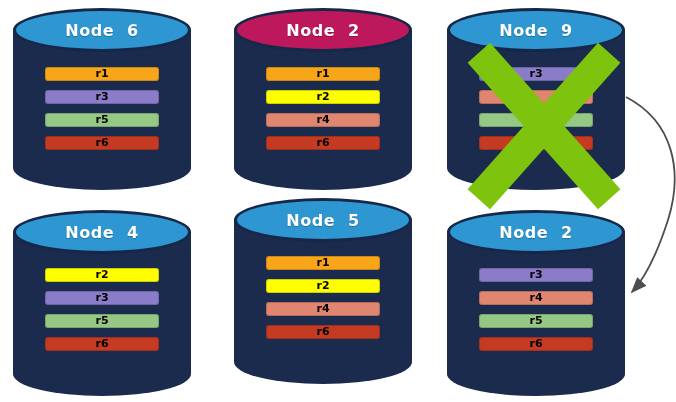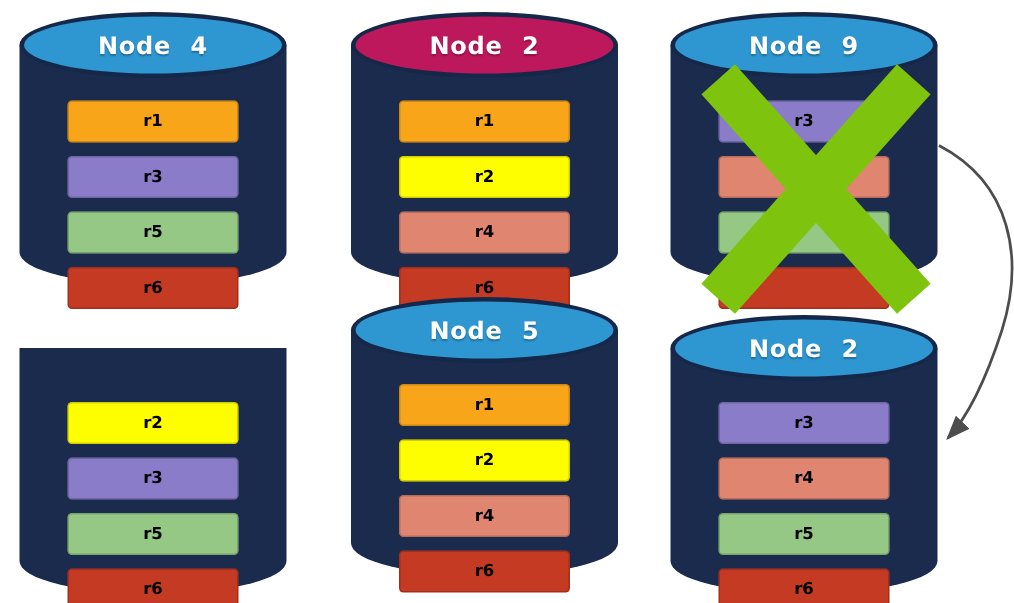--- a/index.html
+++ b/index.html
@@ -25,21 +25,21 @@
     z-index:3;
   }
   .node-title{
     color:#ffffff;font-size:16px;font-weight:bold;
     word-spacing:7px;letter-spacing:0.5px;
     text-shadow:0 1px 1px rgba(0,0,0,0.25);
   }
   .rows{position:absolute;left:32px;right:32px;top:59px;z-index:2;}
   .bottom .rows{top:58px;}
   .row{
-    height:28px;margin-bottom:9px;border-radius:3px;
+    height:14px;margin-bottom:9px;border-radius:3px;
     box-shadow:0 0 0 1px rgba(0,0,0,0.18) inset;
     display:flex;align-items:center;justify-content:center;
   }
   .row-label{
     color:#000000;font-size:11px;font-weight:bold;line-height:14px;
   }
   .failure-x{position:absolute;left:478px;top:52px;width:132px;height:148px;z-index:5;}
   .x-bar{
     position:absolute;left:50%;top:50%;
     width:196px;height:30px;margin:-15px 0 0 -98px;
@@ -49,21 +49,21 @@
   .arrow-layer{position:absolute;left:0;top:0;width:676px;height:402px;z-index:4;pointer-events:none;}
 </style>
 </head>
 <body>
 
 <div class="canvas">
 
   <div class="node" style="left:13px;top:8px;height:182px;">
     <div class="cyl-body" style="background: rgb(27, 43, 77);"></div>
     <div class="cyl-top" style="background: rgb(46, 150, 209);">
-      <span class="node-title">Node 4</span>
+      <span class="node-title">Node 6</span>
     </div>
     <div class="rows">
       <div class="row" style="background: rgb(249, 165, 26);">
           <span class="row-label">r1</span>
         </div>
       <div class="row" style="background: rgb(138, 124, 200);">
           <span class="row-label">r3</span>
         </div>
       <div class="row" style="background: rgb(148, 200, 132);">
           <span class="row-label">r5</span>
@@ -111,20 +111,23 @@
           <span class="row-label"></span>
         </div>
       <div class="row" style="background: rgb(196, 58, 34);">
           <span class="row-label"></span>
         </div>
     </div>
   </div>
 
   <div class="node bottom" style="left:13px;top:210px;height:186px;">
     <div class="cyl-body" style="background: rgb(27, 43, 77);"></div>
+    <div class="cyl-top" style="background: rgb(46, 150, 209);">
+      <span class="node-title">Node 4</span>
+    </div>
     <div class="rows">
       <div class="row" style="background: rgb(254, 254, 0);">
           <span class="row-label">r2</span>
         </div>
       <div class="row" style="background: rgb(138, 124, 200);">
           <span class="row-label">r3</span>
         </div>
       <div class="row" style="background: rgb(148, 200, 132);">
           <span class="row-label">r5</span>
         </div>

